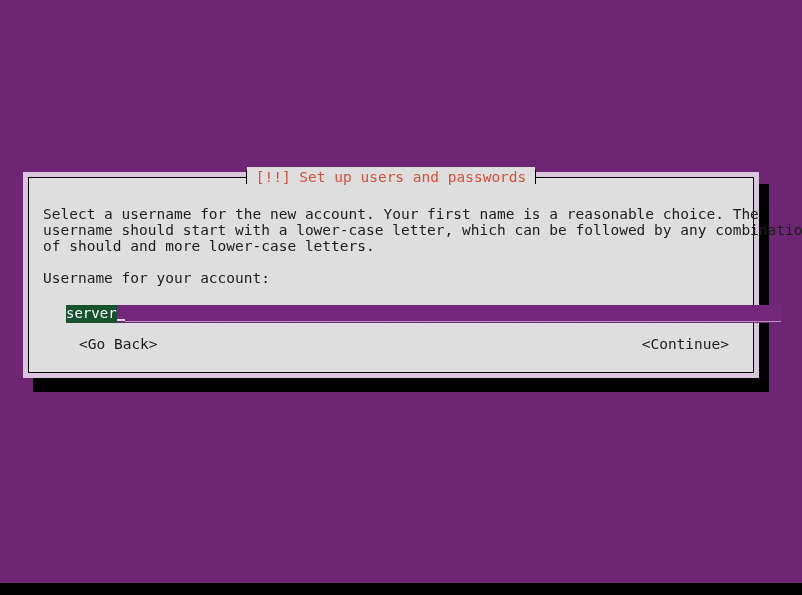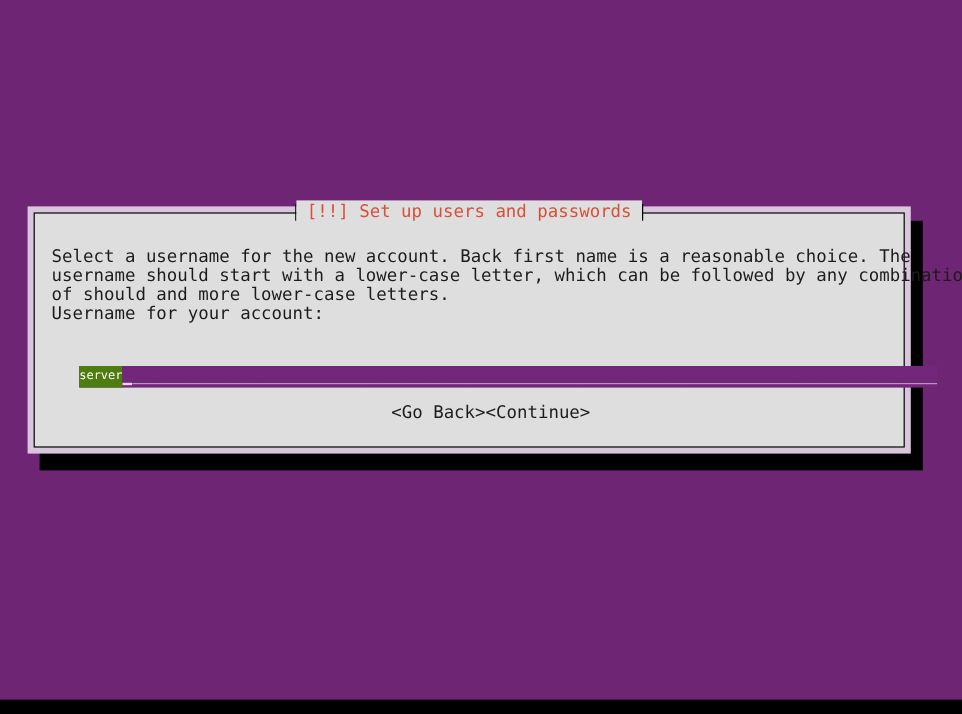--- a/index.html
+++ b/index.html
@@ -101,38 +101,39 @@
     line-height: 16px;
     white-space: pre;
     letter-spacing: 0px;
   }
 
   #prompt-label {
     color: #1c1c1c;
     font-size: 14.5px;
     line-height: 16px;
     white-space: pre;
+    margin-top: 16px;
   }
 
   
   #username-field {
     position: absolute;
     left: 37px;
     top: 127px;
     width: 715px;
     height: 18px;
     background: #72277a;
     display: flex;
     align-items: flex-start;
     overflow: hidden;
   }
   #username-value {
-    background: #4d7c0f;
+    background: #14532d;
     color: #ffffff;
-    font-size: 10px;
+    font-size: 14px;
     line-height: 17px;
     white-space: pre;
     height: 22px;
   }
   #username-cursor {
     width: 8px;
     height: 17px;
     background: #72277a;
     position: relative;
     flex: 0 0 auto;
@@ -159,35 +160,35 @@
 
   
   #button-row {
     position: absolute;
     left: 0;
     top: 157px;
     width: 100%;
     box-sizing: border-box;
     padding: 0 14px;
     display: flex;
-    justify-content: center;
+    justify-content: space-between;
   }
   .dlg-button {
     color: #1c1c1c;
     font-size: 14.5px;
     line-height: 18px;
     white-space: pre;
     background: transparent;
     border: none;
     padding: 0;
     font-family: inherit;
     cursor: pointer;
   }
   #go-back-button { margin-left: 36px; }
-  #continue-button { }
+  #continue-button { margin-right: 10px; }
 
   
   #status-bar {
     position: absolute;
     left: 0;
     bottom: 12px;
     width: 100%;
     height: 18px;
     background: #6e2573;
     color: #ffffff;
@@ -217,21 +218,21 @@
     <div id="dialog-panel">
 
       <div id="title-bar">
         <div id="title-tick-left"></div>
         <div id="dialog-title">[!!] Set up users and passwords</div>
         <div id="title-tick-right"></div>
       </div>
 
       <div id="dialog-body">
 
-        <div class="body-line">Select a username for the new account. Back first name is a reasonable choice. The</div>
+        <div class="body-line">Select a username for the new account. Your first name is a reasonable choice. The</div>
         <div class="body-line">username should start with a lower-case letter, which can be followed by any combination</div>
         <div class="body-line">of should and more lower-case letters.</div>
 
         <div id="prompt-label">Username for your account:</div>
       </div>
 
       <div id="username-field">
         <span id="username-value">server</span>
         <span id="username-cursor"></span>
         <span id="username-blanks">_________________________________________________________________________________</span>

